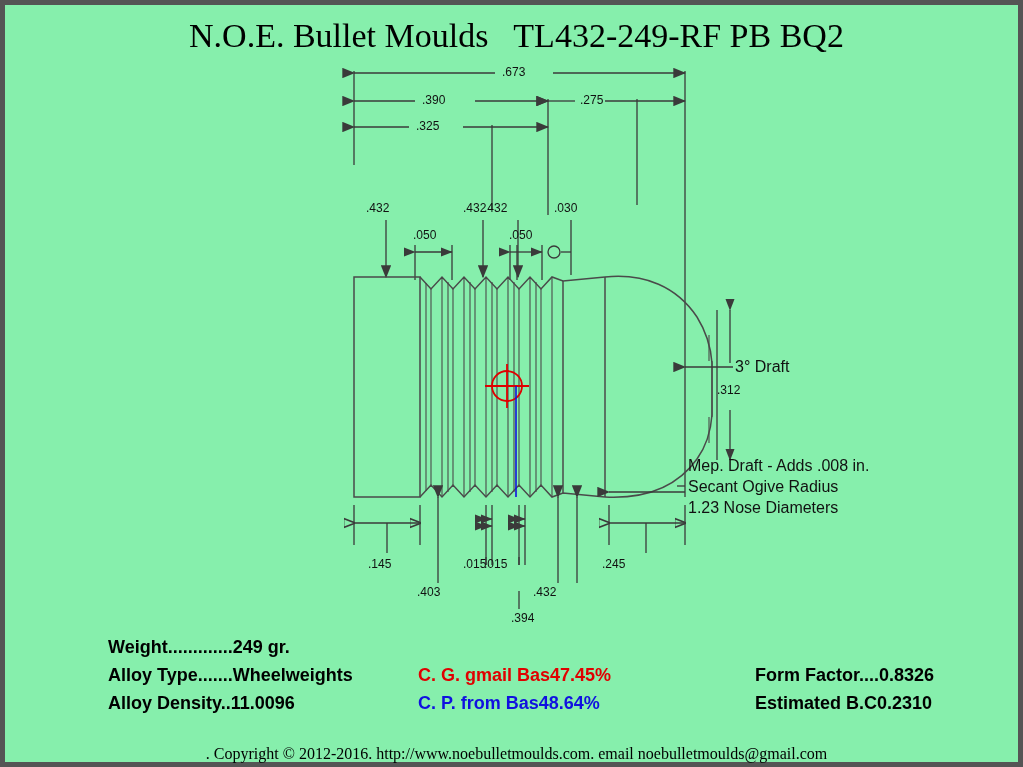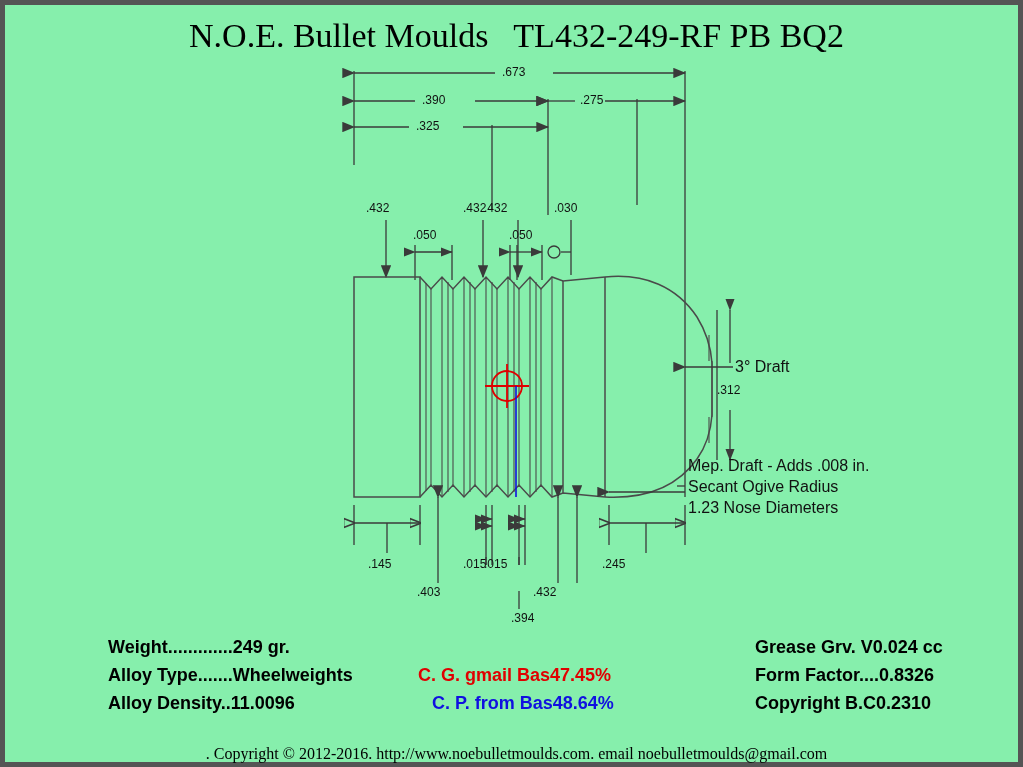--- a/index.html
+++ b/index.html
@@ -9,21 +9,21 @@
          box-sizing:border-box;border:5px solid #555;background:#86efac;}
   #canvas{position:absolute;left:0;top:0;width:1023px;height:767px;}
   .abs{position:absolute;}
   #title{top:12px;left:0;width:1023px;text-align:center;
          font-family:"Liberation Serif",serif;font-size:34px;color:#000;
          letter-spacing:0px;white-space:pre;}
   .dim{font-family:"Liberation Sans",sans-serif;font-size:12px;color:#111;white-space:nowrap;}
   .note{font-family:"Liberation Sans",sans-serif;font-size:16px;color:#111;white-space:nowrap;}
   .tbl{font-family:Liberation Sans, sans-serif;font-size:18px;font-weight:bold;color:#000;white-space:nowrap;}
   .tbl.red{color:#e00000;}
-  .tbl.blue{color:#1010e0;margin-left:14px;}
+  .tbl.blue{color:#1010e0;}
   #footer{bottom:9px;left:0;width:1023px;text-align:center;
           font-family:"Liberation Serif",serif;font-size:16px;color:#000;white-space:nowrap;}
   svg{position:absolute;left:0;top:0;}
   .ln{stroke:#3a3a3a;stroke-width:1.3;fill:none;}
   .prof{stroke:#4a4a4a;stroke-width:1.5;fill:none;}
   .thin{stroke:#4a4a4a;stroke-width:1.1;fill:none;}
   .cg{stroke:#e00000;stroke-width:1.8;fill:none;}
   .cp{stroke:#1010e0;stroke-width:1.6;fill:none;}
 </style>
 </head>
@@ -243,20 +243,19 @@
     <div class="abs note" style="left:683px;top:473px;">Secant Ogive Radius</div>
     <div class="abs note" style="left:683px;top:494px;">1.23  Nose Diameters</div>
 
     <div class="abs tbl" style="left:103px;top:632px;"><span>Weight.............</span><span>249 gr.</span></div>
     <div class="abs tbl" style="left:103px;top:660px;"><span>Alloy Type.......</span><span>Wheelweights</span></div>
     <div class="abs tbl" style="left:103px;top:688px;"><span>Alloy Density..</span><span>11.0096</span></div>
 
     <div class="abs tbl red" style="left:413px;top:660px;"><span>C. G. gmail Bas</span><span>47.45%</span></div>
     <div class="abs tbl blue" style="left:413px;top:688px;"><span>C. P. from Bas</span><span>48.64%</span></div>
 
-    <div class="abs tbl" style="left:750px;top:632px;"><span>Grease Grv. V</span><span>0.024 cc</span></div>
     <div class="abs tbl" style="left:750px;top:660px;"><span>Form Factor....</span><span>0.8326</span></div>
-    <div class="abs tbl" style="left:750px;top:688px;"><span>Copyright B.C</span><span>0.2310</span></div>
+    <div class="abs tbl" style="left:750px;top:688px;"><span>Estimated B.C</span><span>0.2310</span></div>
 
     <div class="abs" id="footer">. Copyright © 2012-2016. http://www.noebulletmoulds.com.  email noebulletmoulds@gmail.com</div>
 
   </div>
 </div>
 
 </body></html>

